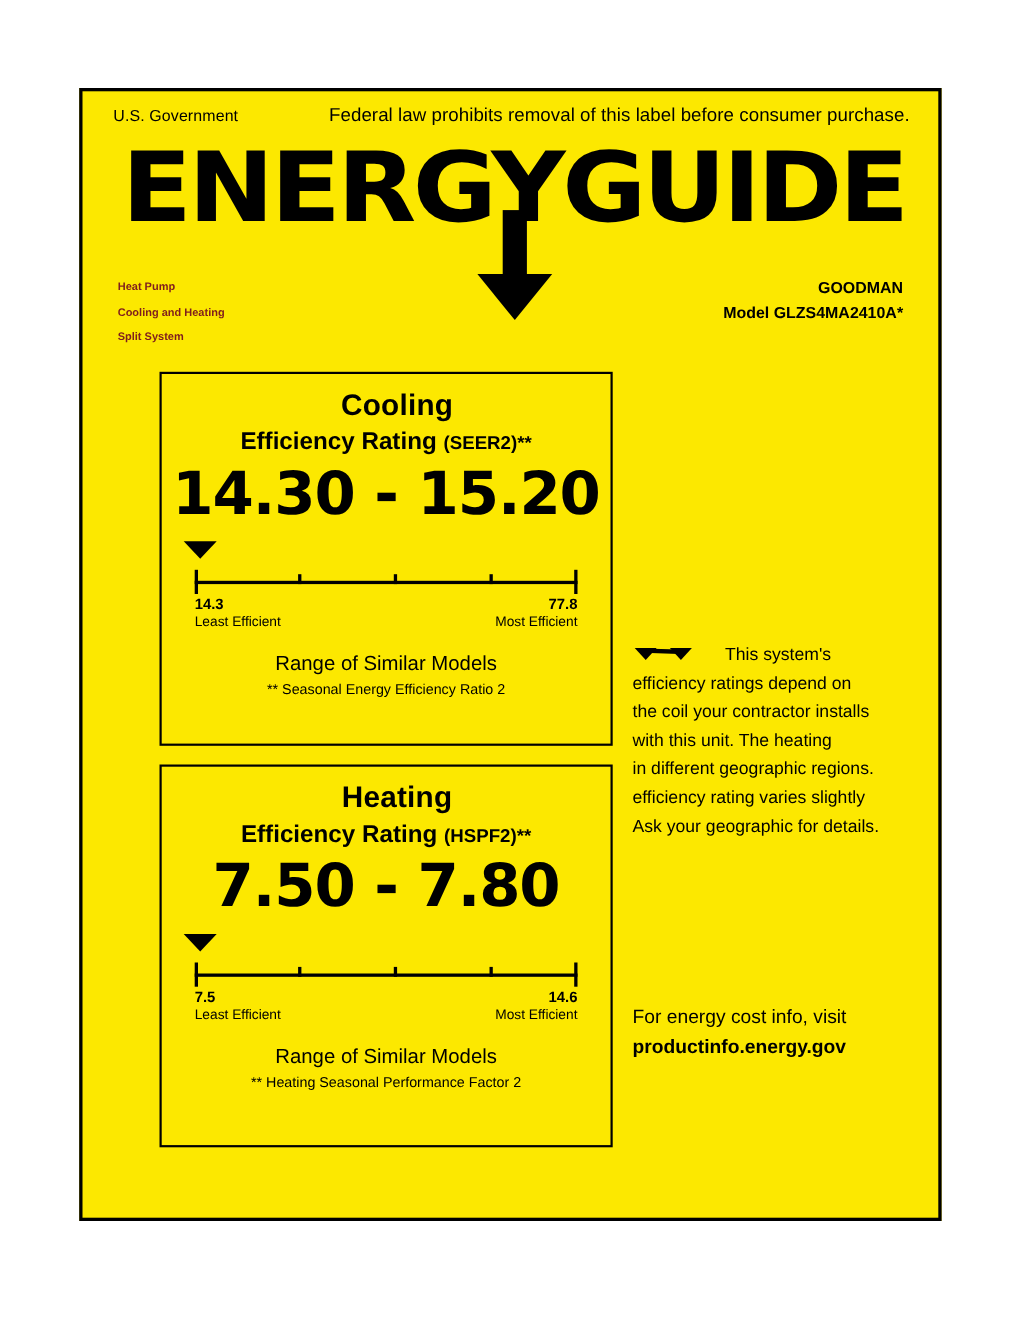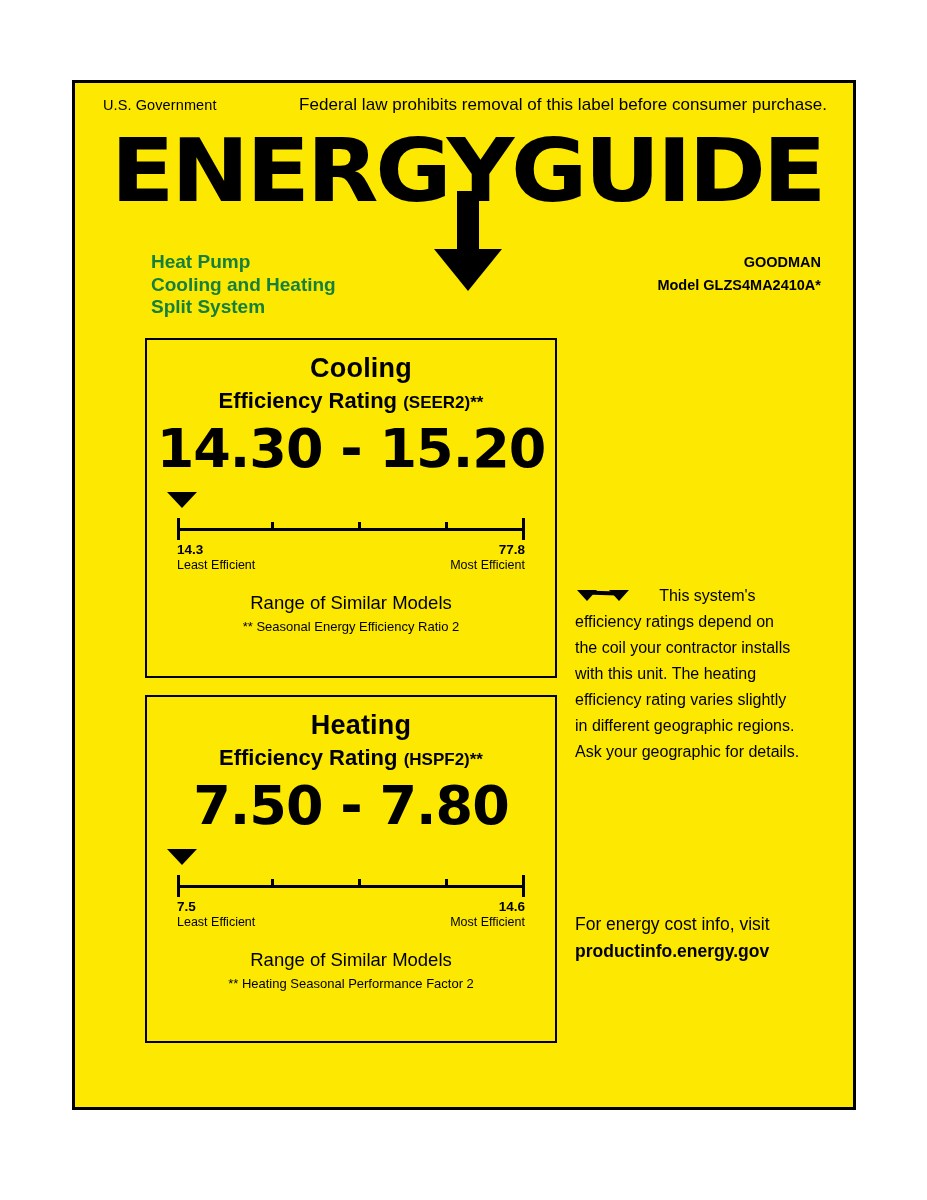--- a/index.html
+++ b/index.html
@@ -93,25 +93,24 @@
     border-left: 34px solid transparent;
     border-right: 34px solid transparent;
     border-top: 42px solid #000;
   }
 
   
   .product-type {
     position: absolute;
     left: 32px;
     top: 168px;
-    font-size: 19px;
+    font-size: 10px;
     font-weight: bold;
     line-height: 22.5px;
-    color: #15803d;
-    margin-left: 44px;
+    color: #7f1d1d;
   }
   .brand-block {
     position: absolute;
     right: 32px;
     top: 168px;
     text-align: right;
     font-size: 14.5px;
     font-weight: bold;
     line-height: 22.5px;
     color: #000;
@@ -384,22 +383,22 @@
       <span class="note-arrows">
         <span class="bar"></span>
         <span class="tri a"></span>
         <span class="tri b"></span>
       </span>
       <span>This system's</span>
     </div>
     <div>efficiency ratings depend on</div>
     <div>the coil your contractor installs</div>
     <div>with this unit.  The heating</div>
+    <div>in different geographic regions.</div>
     <div>efficiency rating varies slightly</div>
-    <div>in different geographic regions.</div>
     <div>Ask your geographic for details.</div>
   </div>
 
   <div class="cost-block">
     <div>For energy cost info, visit</div>
     <div class="site">productinfo.energy.gov</div>
   </div>
 
 </div>
 

